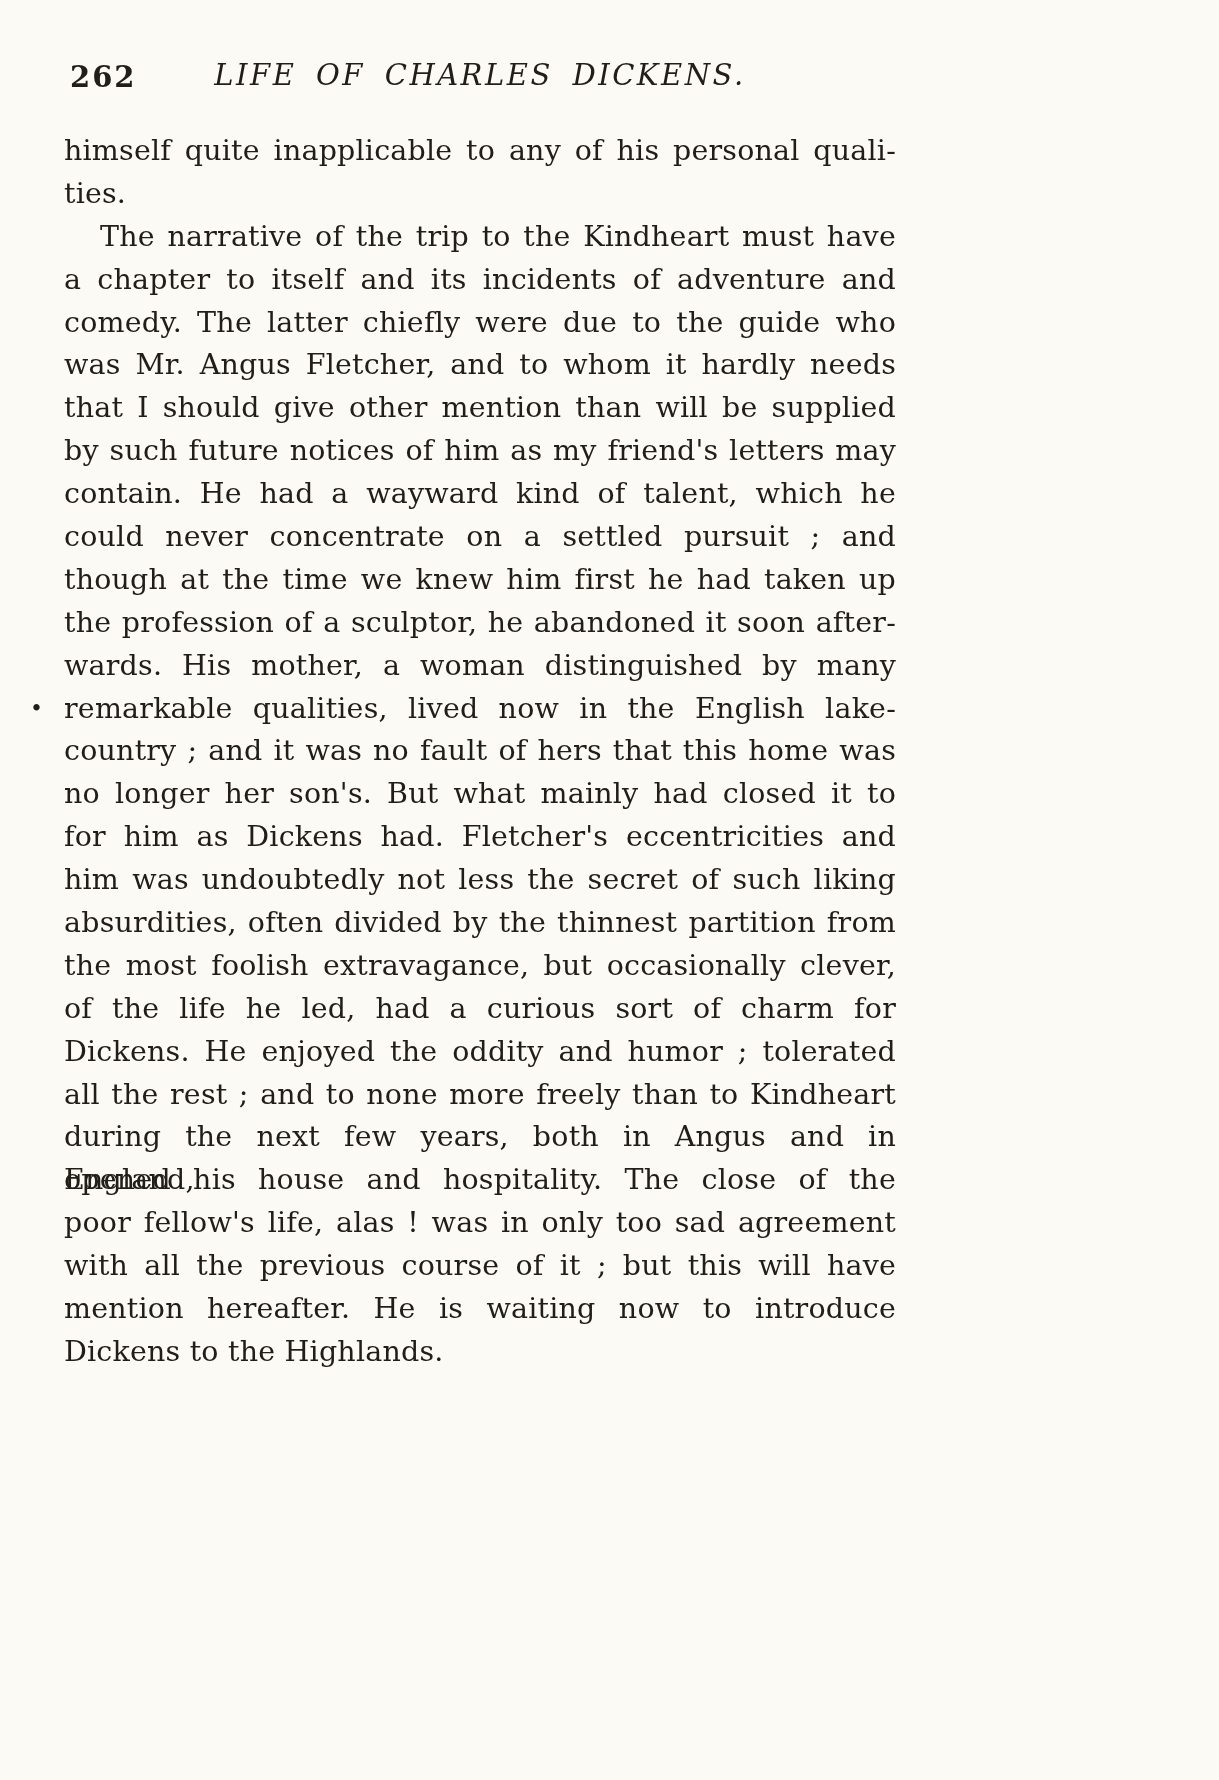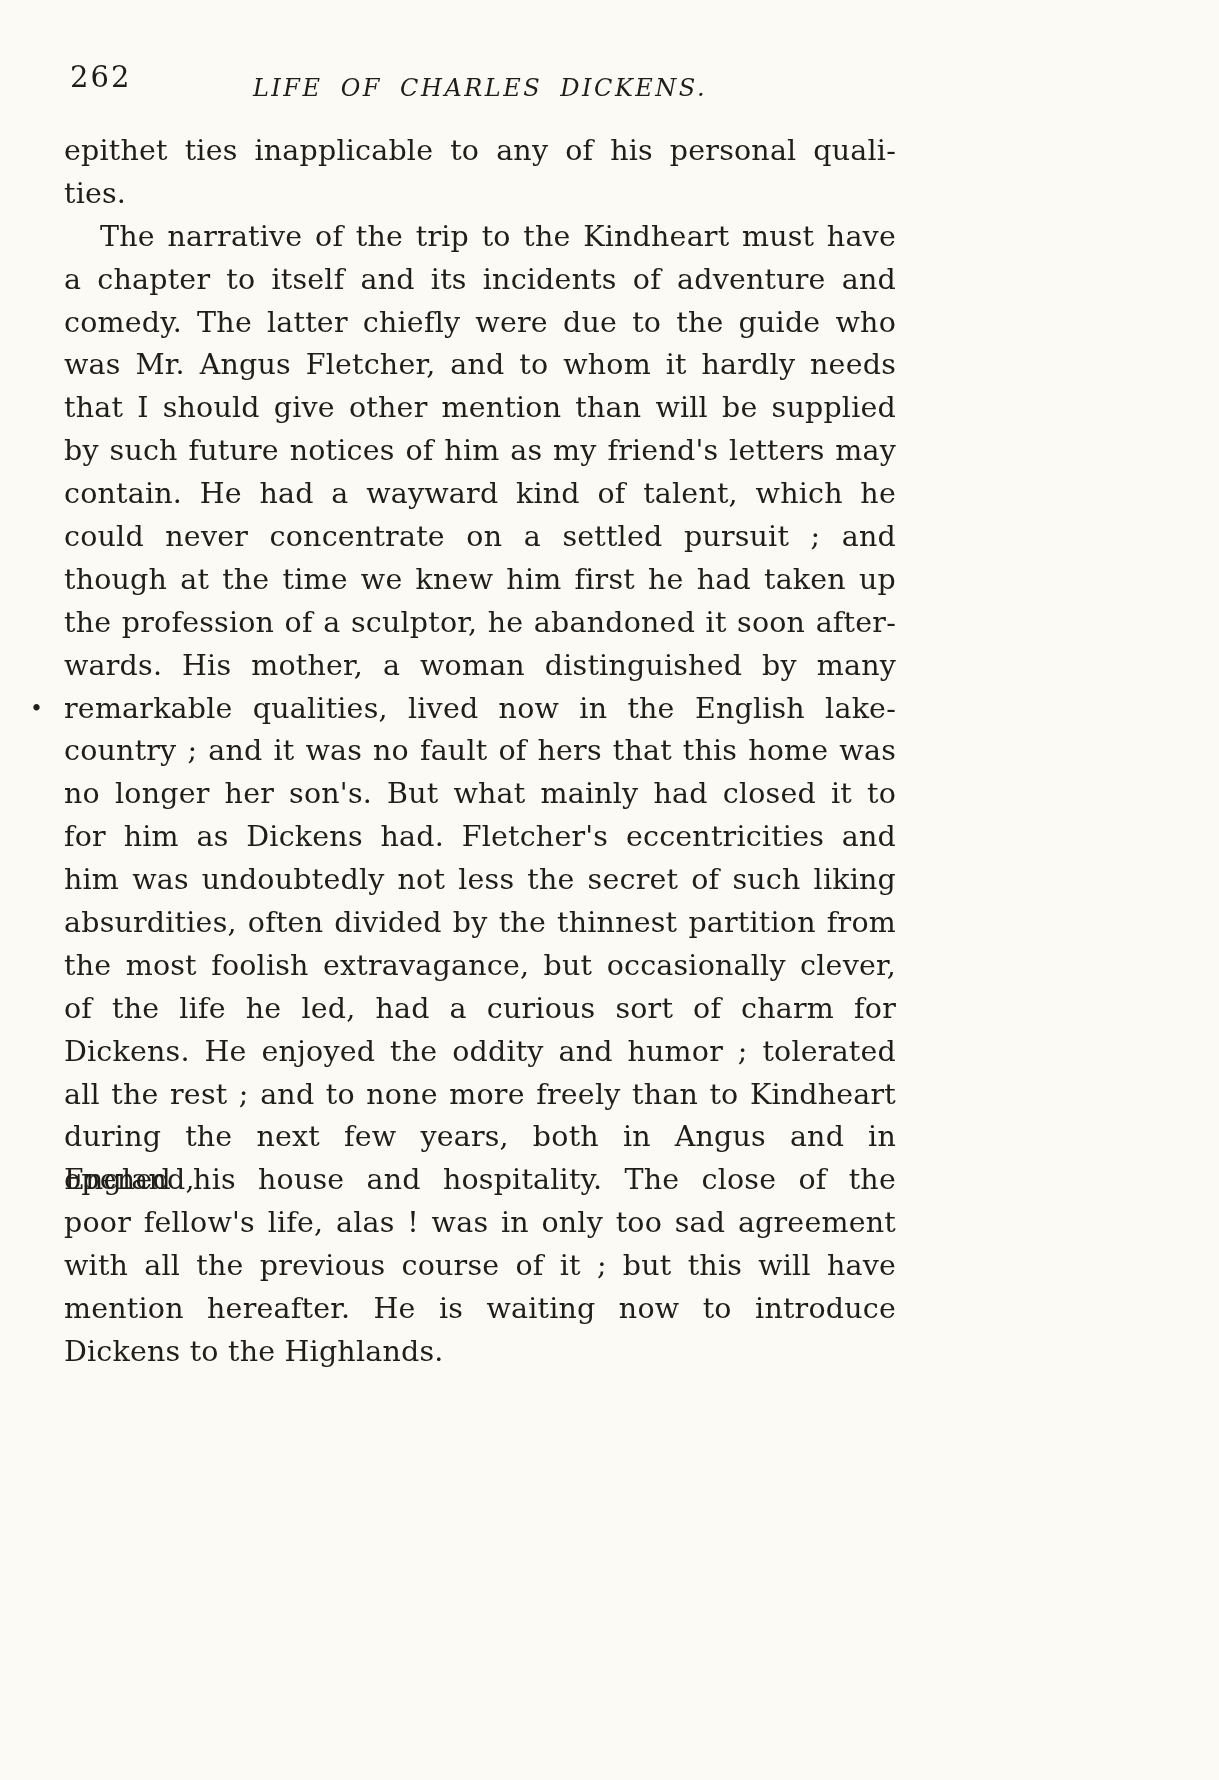--- a/index.html
+++ b/index.html
@@ -21,28 +21,28 @@
   }
   .running-head{
     position:absolute;
     left:64px;top:58px;
     width:832px;
     height:40px;
   }
   .page-number{
     position:absolute;left:6px;top:2px;
     font-size:29px;
-    font-weight:normal;
+    font-weight:bold;
     letter-spacing:2px;
   }
   .running-title{
-    position:absolute;left:0;top:16px;
+    position:absolute;left:0;top:0;
     width:100%;
     text-align:center;
-    font-size:24px;
+    font-size:29px;
     font-style:italic;
     letter-spacing:2.5px;
     word-spacing:8px;
   }
   .text-col{
     position:absolute;
     left:64px;top:130px;
     width:832px;
   }
   .paragraph{margin:0;padding:0;}
@@ -72,21 +72,21 @@
 </head>
 <body>
 
 <div class="page">
   <div class="running-head">
     <span class="running-title">LIFE OF CHARLES DICKENS.</span>
     <span class="page-number">262</span>
   </div>
   <div class="text-col">
       <div class="paragraph">
-        <div class="line">epithet ties inapplicable to any of his personal quali-</div>
+        <div class="line">himself quite inapplicable to any of his personal quali-</div>
         <div class="line last">ties.</div>
       </div>
       <div class="paragraph">
         <div class="line indent">The narrative of the trip to the Kindheart must have</div>
         <div class="line">a chapter to itself and its incidents of adventure and</div>
         <div class="line">comedy. The latter chiefly were due to the guide who</div>
         <div class="line">was Mr. Angus Fletcher, and to whom it hardly needs</div>
         <div class="line">that I should give other mention than will be supplied</div>
         <div class="line">by such future notices of him as my friend's letters may</div>
         <div class="line">contain. He had a wayward kind of talent, which he</div>

